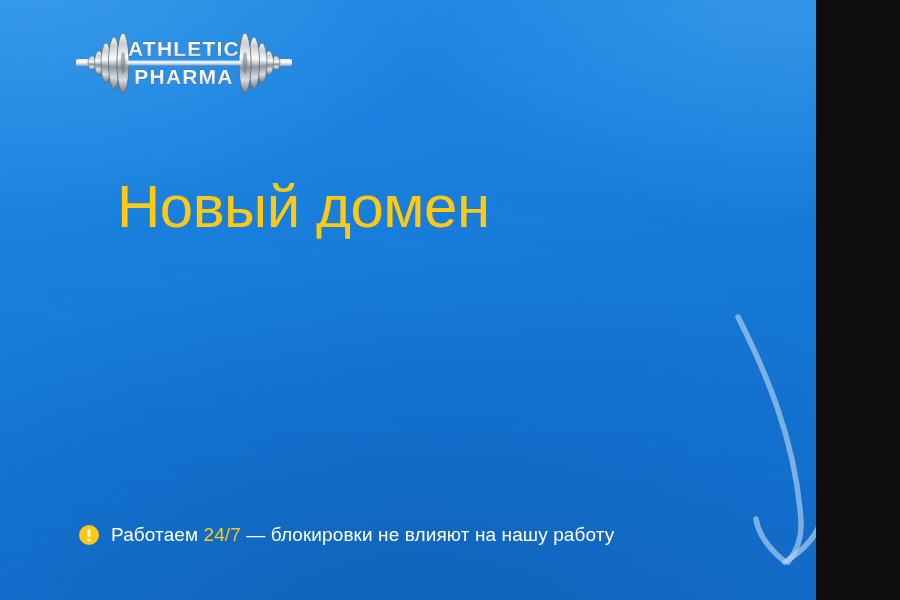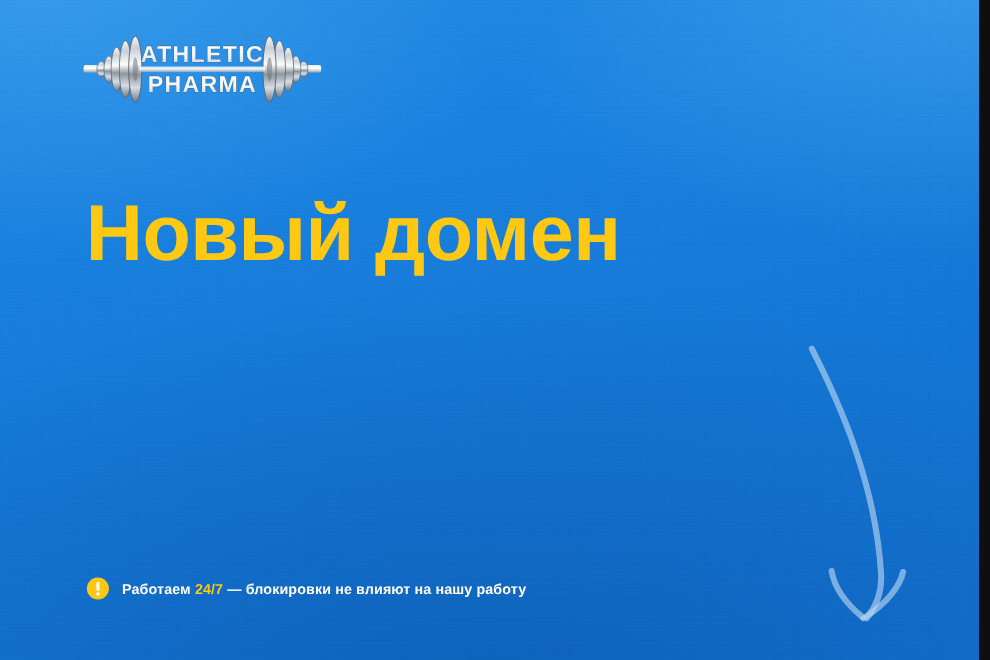--- a/index.html
+++ b/index.html
@@ -5,21 +5,21 @@
 <style>
   html, body {
     margin: 0;
     padding: 0;
     background: #0f0f0f;
   }
   * { box-sizing: border-box; }
 
   .banner {
     position: relative;
-    width: 890px;
+    width: 816px;
     height: 600px;
     overflow: hidden;
     font-family: "Liberation Sans", "DejaVu Sans", sans-serif;
     background: #a16207;
     -webkit-font-smoothing: antialiased;
   }
 
   
   .bg-base {
     position: absolute;
@@ -54,25 +54,26 @@
 
   
   .headline {
     position: absolute;
     left: 78px;
     top: 178px;
     width: 760px;
   }
   .headline-line {
     display: block;
-    font-size: 72px;
+    font-size: 60px;
     line-height: 0.96;
-    font-weight: 700;
+    font-weight: 400;
     letter-spacing: -0.5px;
     white-space: nowrap;
+    margin-left: 39px;
   }
   .headline-line.l1 { color: #FFC812; }
   .headline-line.l2 { color: #FFFFFF; margin-top: 18px; }
 
   
   .footnote {
     position: absolute;
     left: 78px;
     top: 524px;
     display: flex;
@@ -80,22 +81,22 @@
     gap: 11px;
     white-space: nowrap;
   }
   .footnote-icon {
     width: 22px;
     height: 22px;
     flex: 0 0 22px;
     display: block;
   }
   .footnote-text {
-    font-size: 13px;
-    font-weight: 700;
+    font-size: 19px;
+    font-weight: 400;
     color: #FFFFFF;
     letter-spacing: 0.1px;
   }
   .footnote-text .hl { color: #FFC812; }
 
   
   .arrow {
     position: absolute;
     left: 700px;
     top: 290px;

